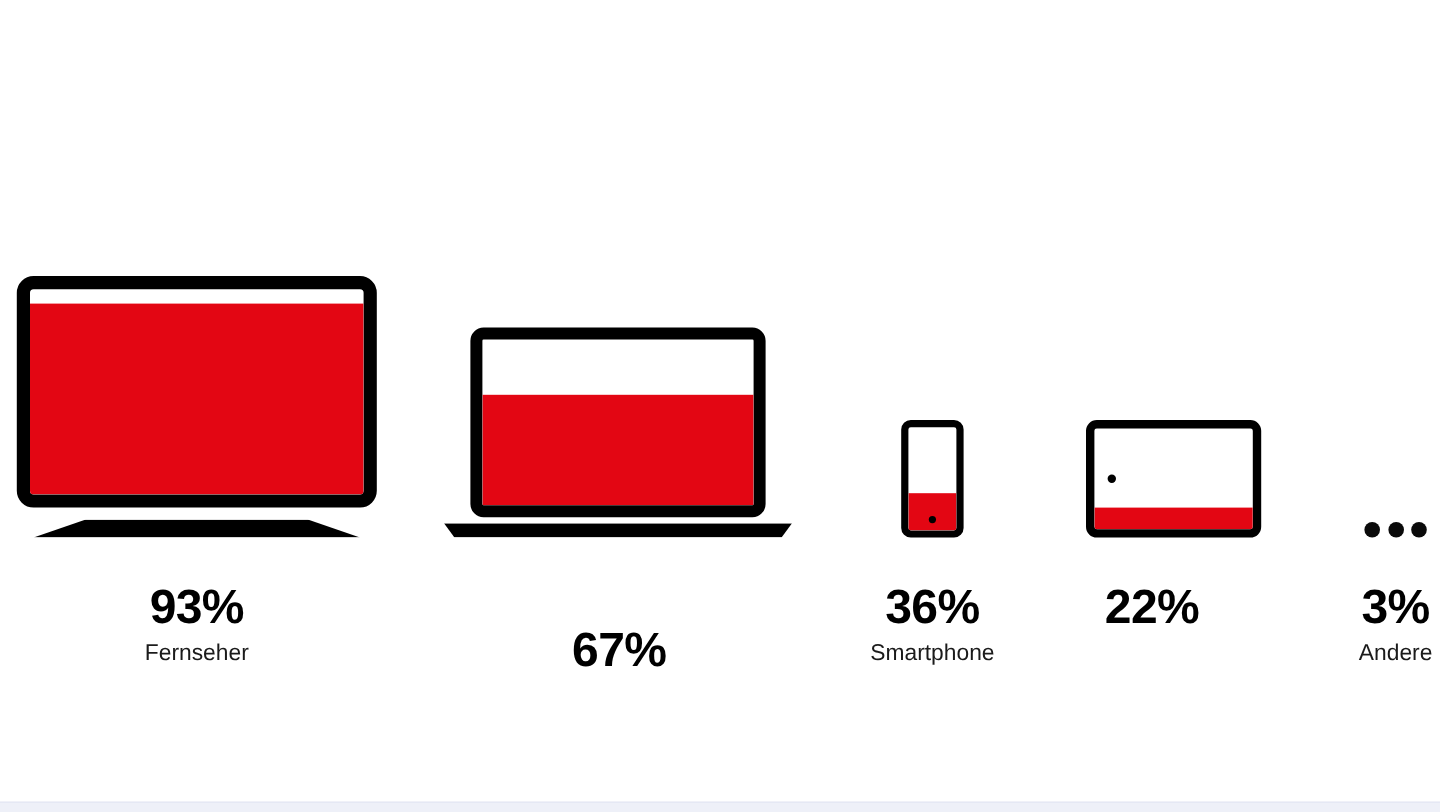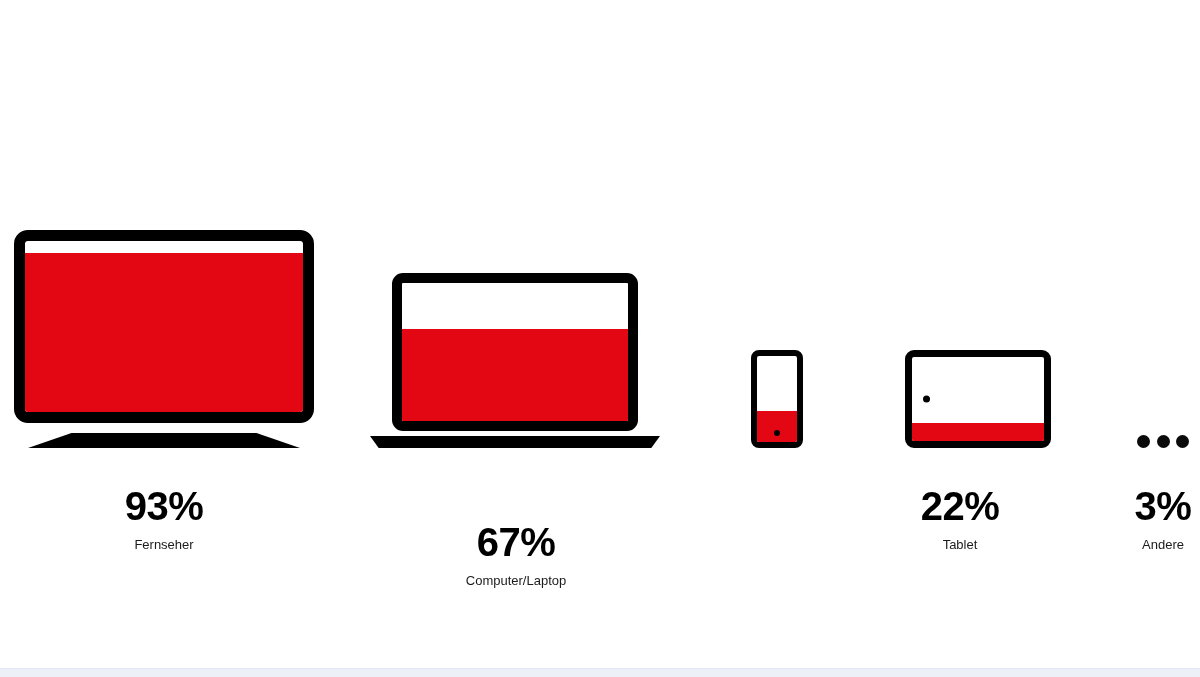--- a/index.html
+++ b/index.html
@@ -193,21 +193,21 @@
     font-weight: 700;
     font-size: 40px;
     line-height: 44px;
     letter-spacing: -0.5px;
     color: #000000;
     white-space: nowrap;
   }
   .cap {
     font-family: "Liberation Sans", sans-serif;
     font-weight: 400;
-    font-size: 13px;
+    font-size: 19px;
     line-height: 26px;
     color: #1b1b1b;
     margin-top: 4px;
     white-space: nowrap;
   }
 
   .lb-tv     { left: 44px;   width: 240px; }
   .lb-laptop { left: 396px;  width: 240px; margin-top: 36px; }
   .lb-phone  { left: 697px;  width: 160px; }
   .lb-tablet { left: 880px;  width: 160px; }
@@ -276,29 +276,29 @@
 
   </div>
 
   <div class="label-block lb-tv">
     <div class="pct">93%</div>
     <div class="cap">Fernseher</div>
   </div>
 
   <div class="label-block lb-laptop">
     <div class="pct">67%</div>
-    <div class="cap">Computer/Laptop</div>
   </div>
 
   <div class="label-block lb-phone">
+    <div class="pct">36%</div>
+    <div class="cap">Smartphone</div>
   </div>
 
   <div class="label-block lb-tablet">
     <div class="pct">22%</div>
-    <div class="cap">Tablet</div>
   </div>
 
   <div class="label-block lb-other">
     <div class="pct">3%</div>
     <div class="cap">Andere</div>
   </div>
 
   <div class="bottom-band" style="background: rgb(238, 240, 248);"></div>
 
 </div>

